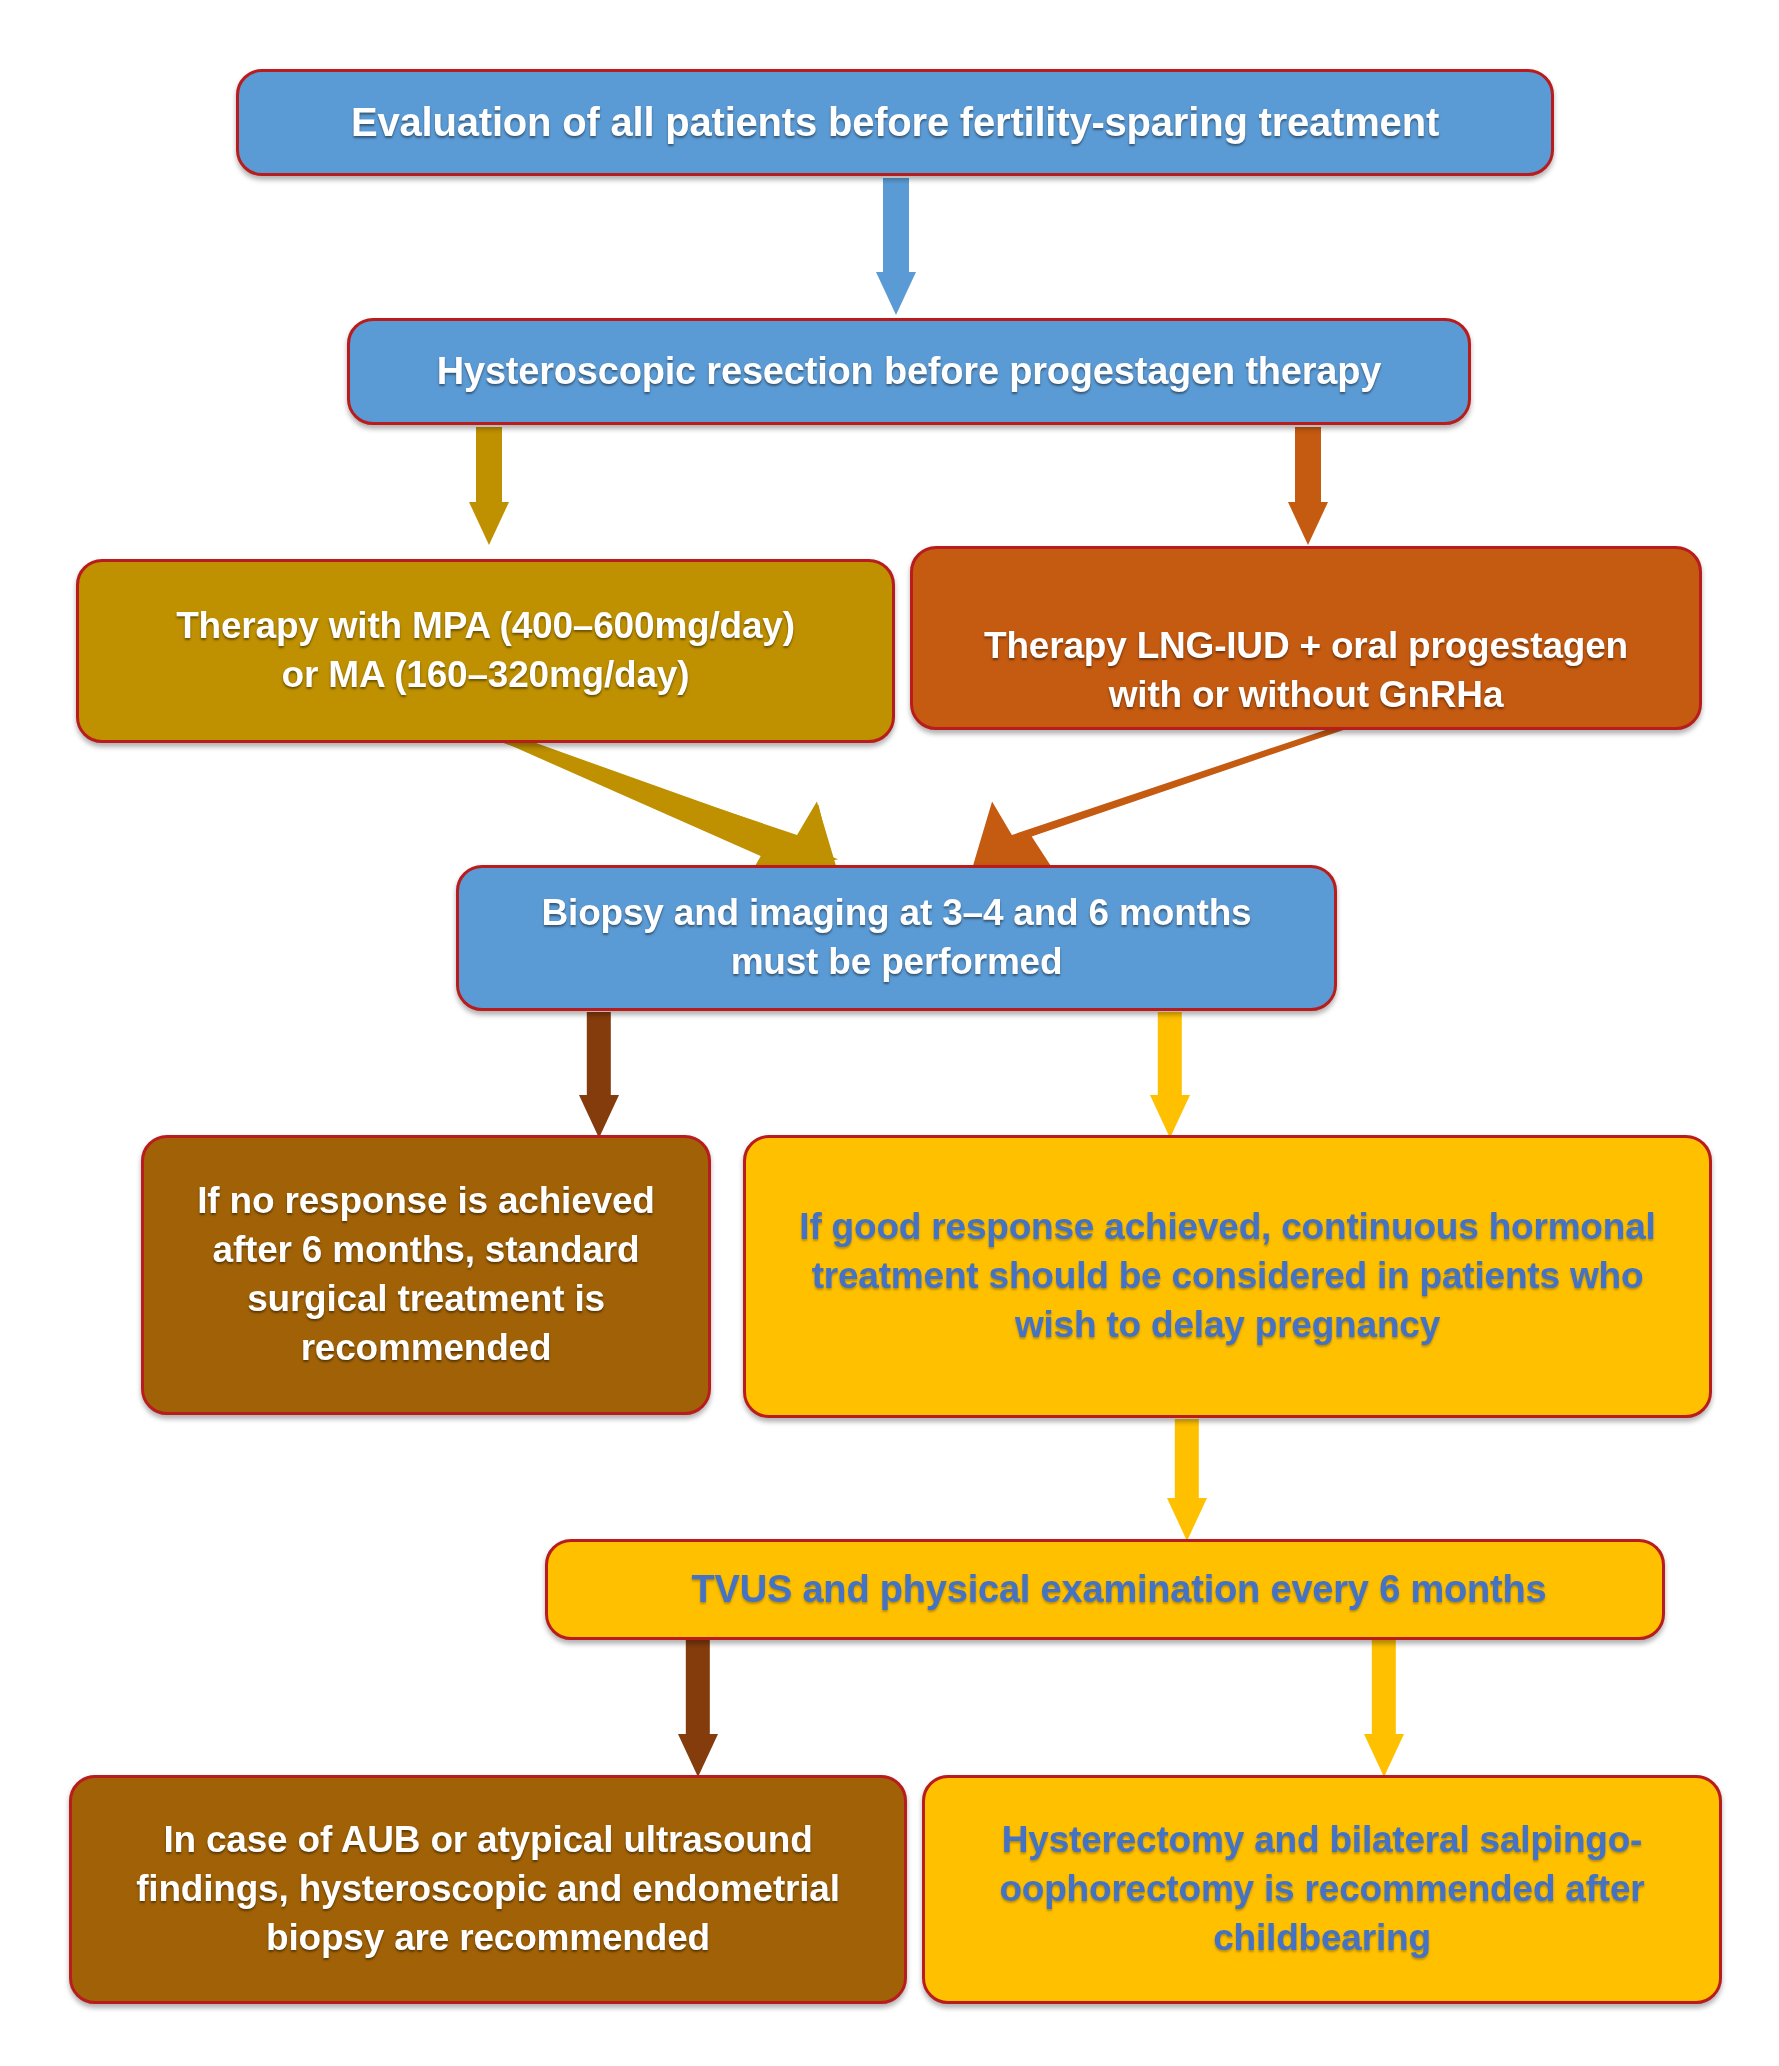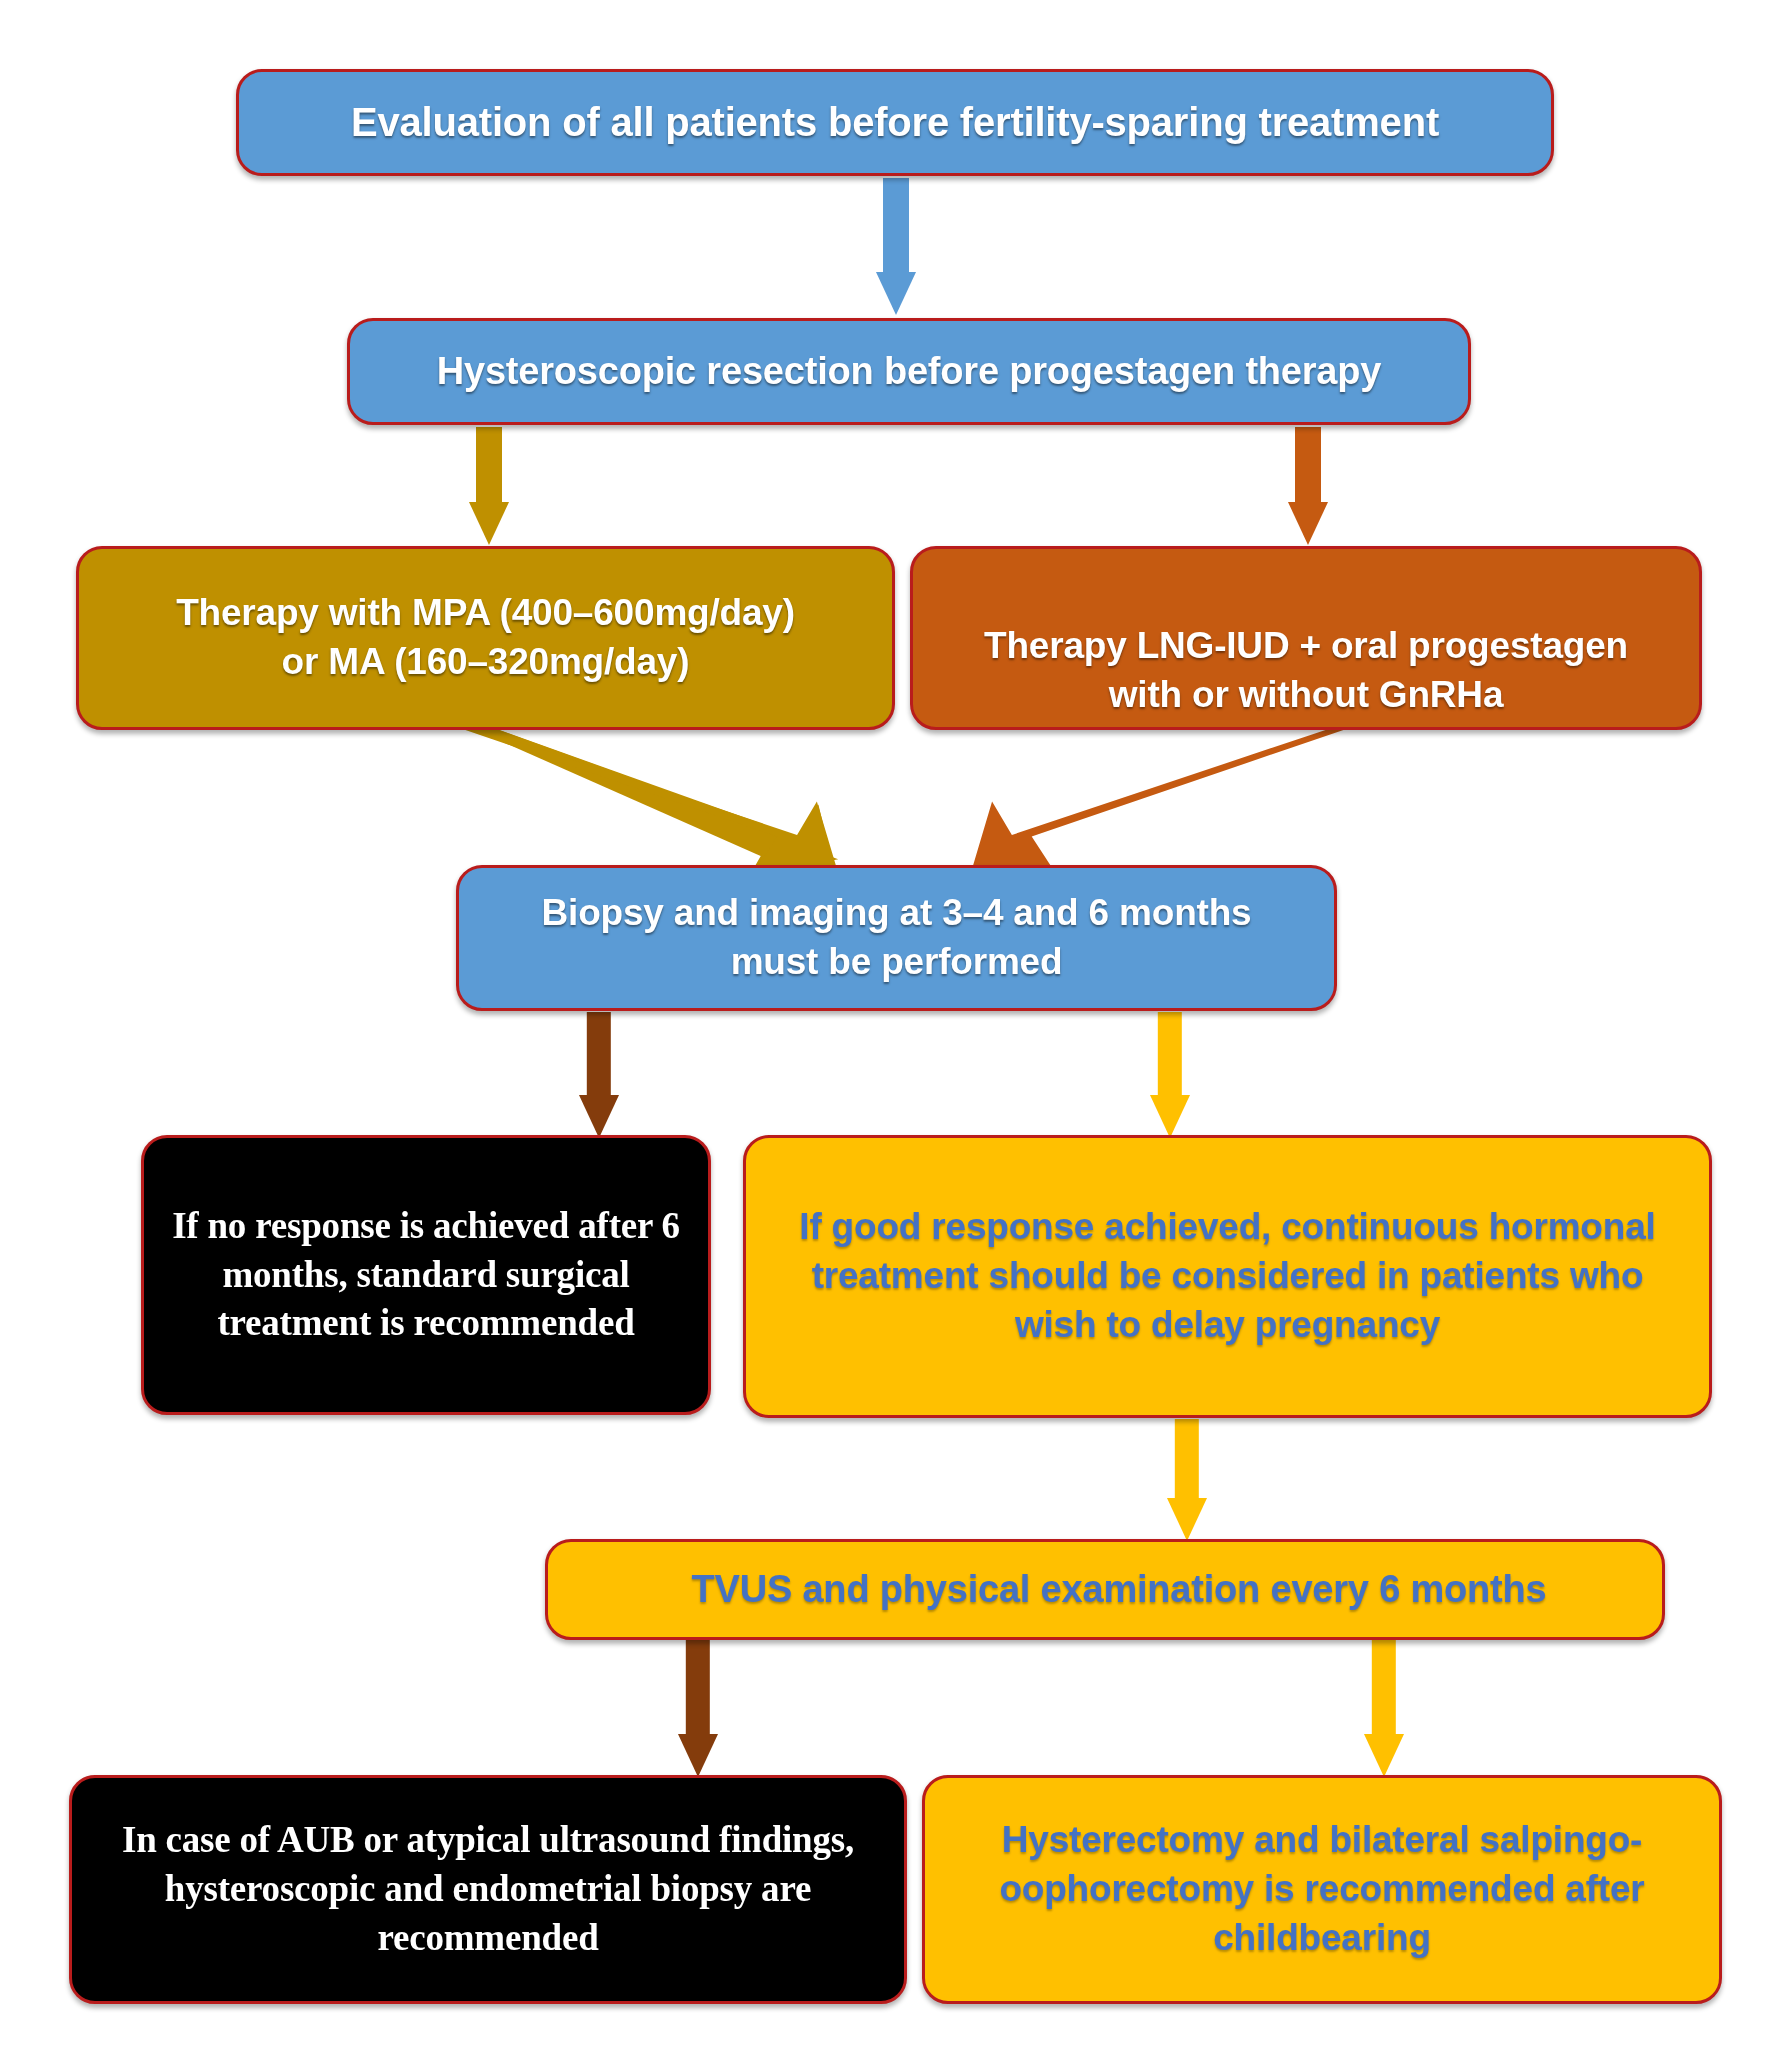--- a/index.html
+++ b/index.html
@@ -32,22 +32,22 @@
     z-index: 5;
   }
   .node span { display: block; width: 100%; }
 
   .n-blue   { background: #5B9BD5; color: #ffffff;
               text-shadow: 0 1.5px 2.3px rgba(0,0,0,0.45); }
   .n-ochre  { background: #BF9000; color: #ffffff;
               text-shadow: 0 1.5px 2.3px rgba(0,0,0,0.45); }
   .n-orange { background: #C55A11; color: #ffffff;
               text-shadow: 0 1.5px 2.3px rgba(0,0,0,0.45); align-items: flex-end; }
-  .n-brown  { background: #000000; color: #ffffff;
-              text-shadow: 0 1.5px 2.3px rgba(0,0,0,0.45); font-family: Liberation Serif, serif; }
+  .n-brown  { background: #a16207; color: #ffffff;
+              text-shadow: 0 1.5px 2.3px rgba(0,0,0,0.45); }
   .n-gold   { background: #FFC000; color: #4472C4;
               text-shadow: 0 1.5px 2.3px rgba(0,0,0,0.28); padding-left: 48px; }
 
   
   .varrow { position: absolute; z-index: 2; }
   .varrow .shaft {
     position: absolute; left: 50%; top: 0;
     transform: translateX(-50%);
     width: 100%; 
   }
@@ -125,21 +125,21 @@
   </div>
 
   <div class="node n-blue" style="left:236px; top:69px; width:1318px; height:107px; font-size:40px;">
     <span>Evaluation of all patients before fertility-sparing treatment</span>
   </div>
 
   <div class="node n-blue" style="left:347px; top:318px; width:1124px; height:107px; font-size:38px;">
     <span>Hysteroscopic resection before progestagen therapy</span>
   </div>
 
-  <div class="node n-ochre" style="left:76px; top:546px; width:819px; height:184px; font-size:37px;">
+  <div class="node n-ochre" style="left:76px; top:559px; width:819px; height:184px; font-size:37px;">
     <span>
       <span>Therapy with MPA (400–600mg/day)</span>
       <span>or MA (160–320mg/day)</span>
     </span>
   </div>
 
   <div class="node n-orange" style="left:910px; top:546px; width:792px; height:184px; font-size:37px;">
     <span>
       <span>Therapy LNG-IUD + oral progestagen</span>
       <span>with or without GnRHa</span>

